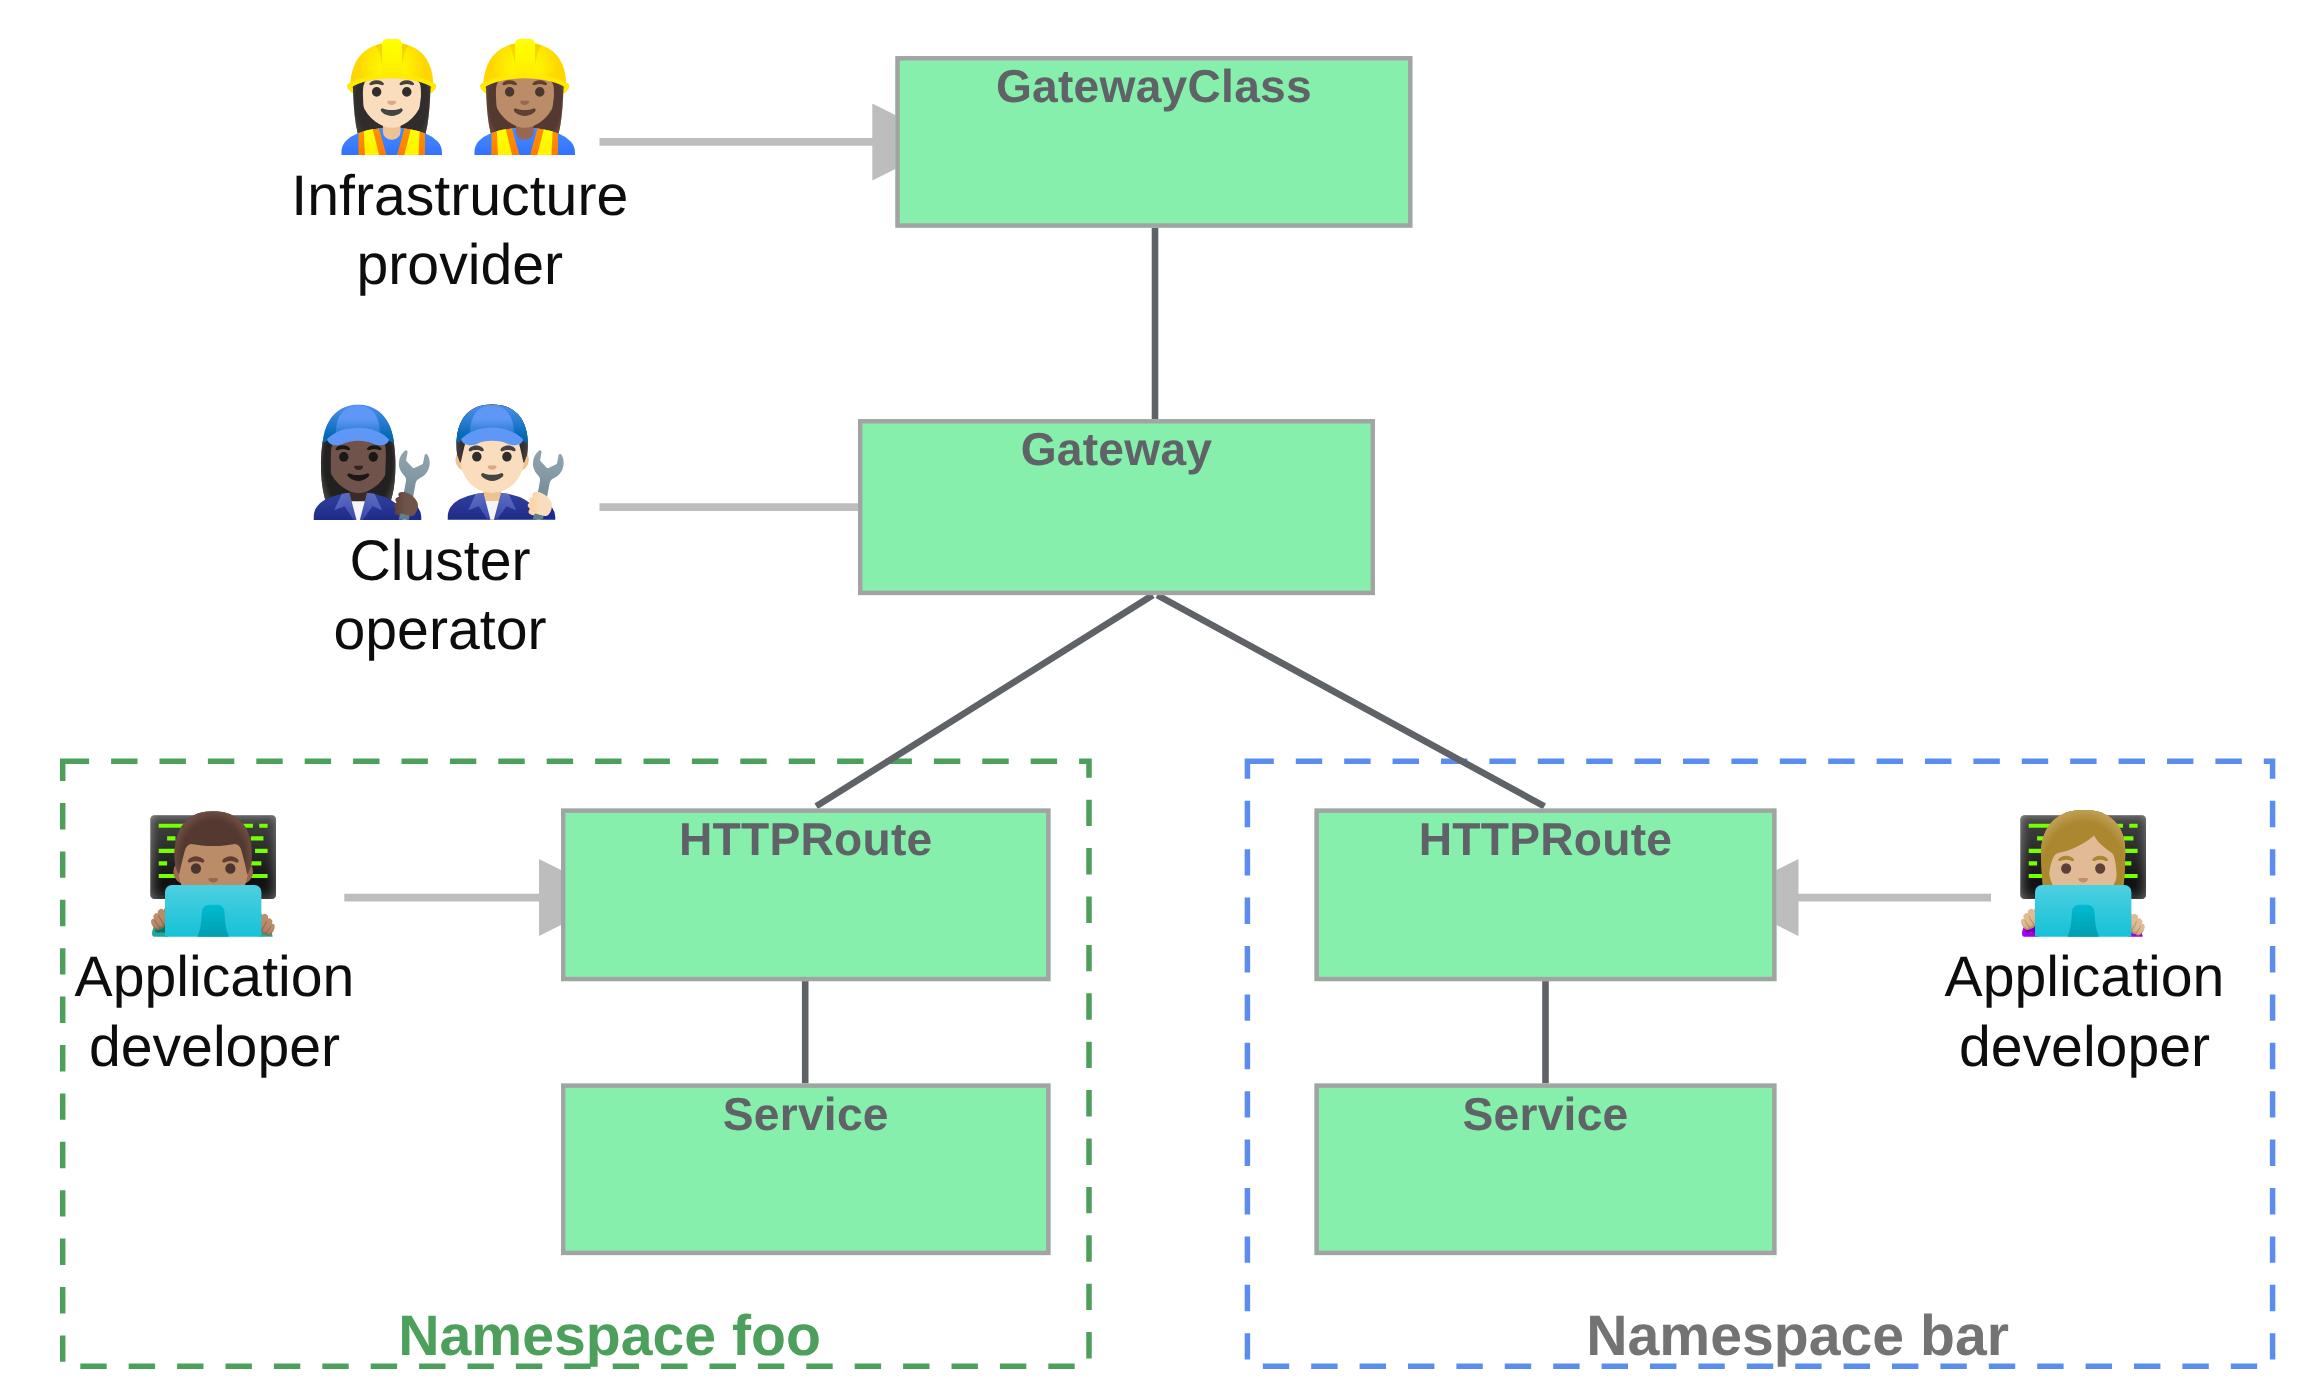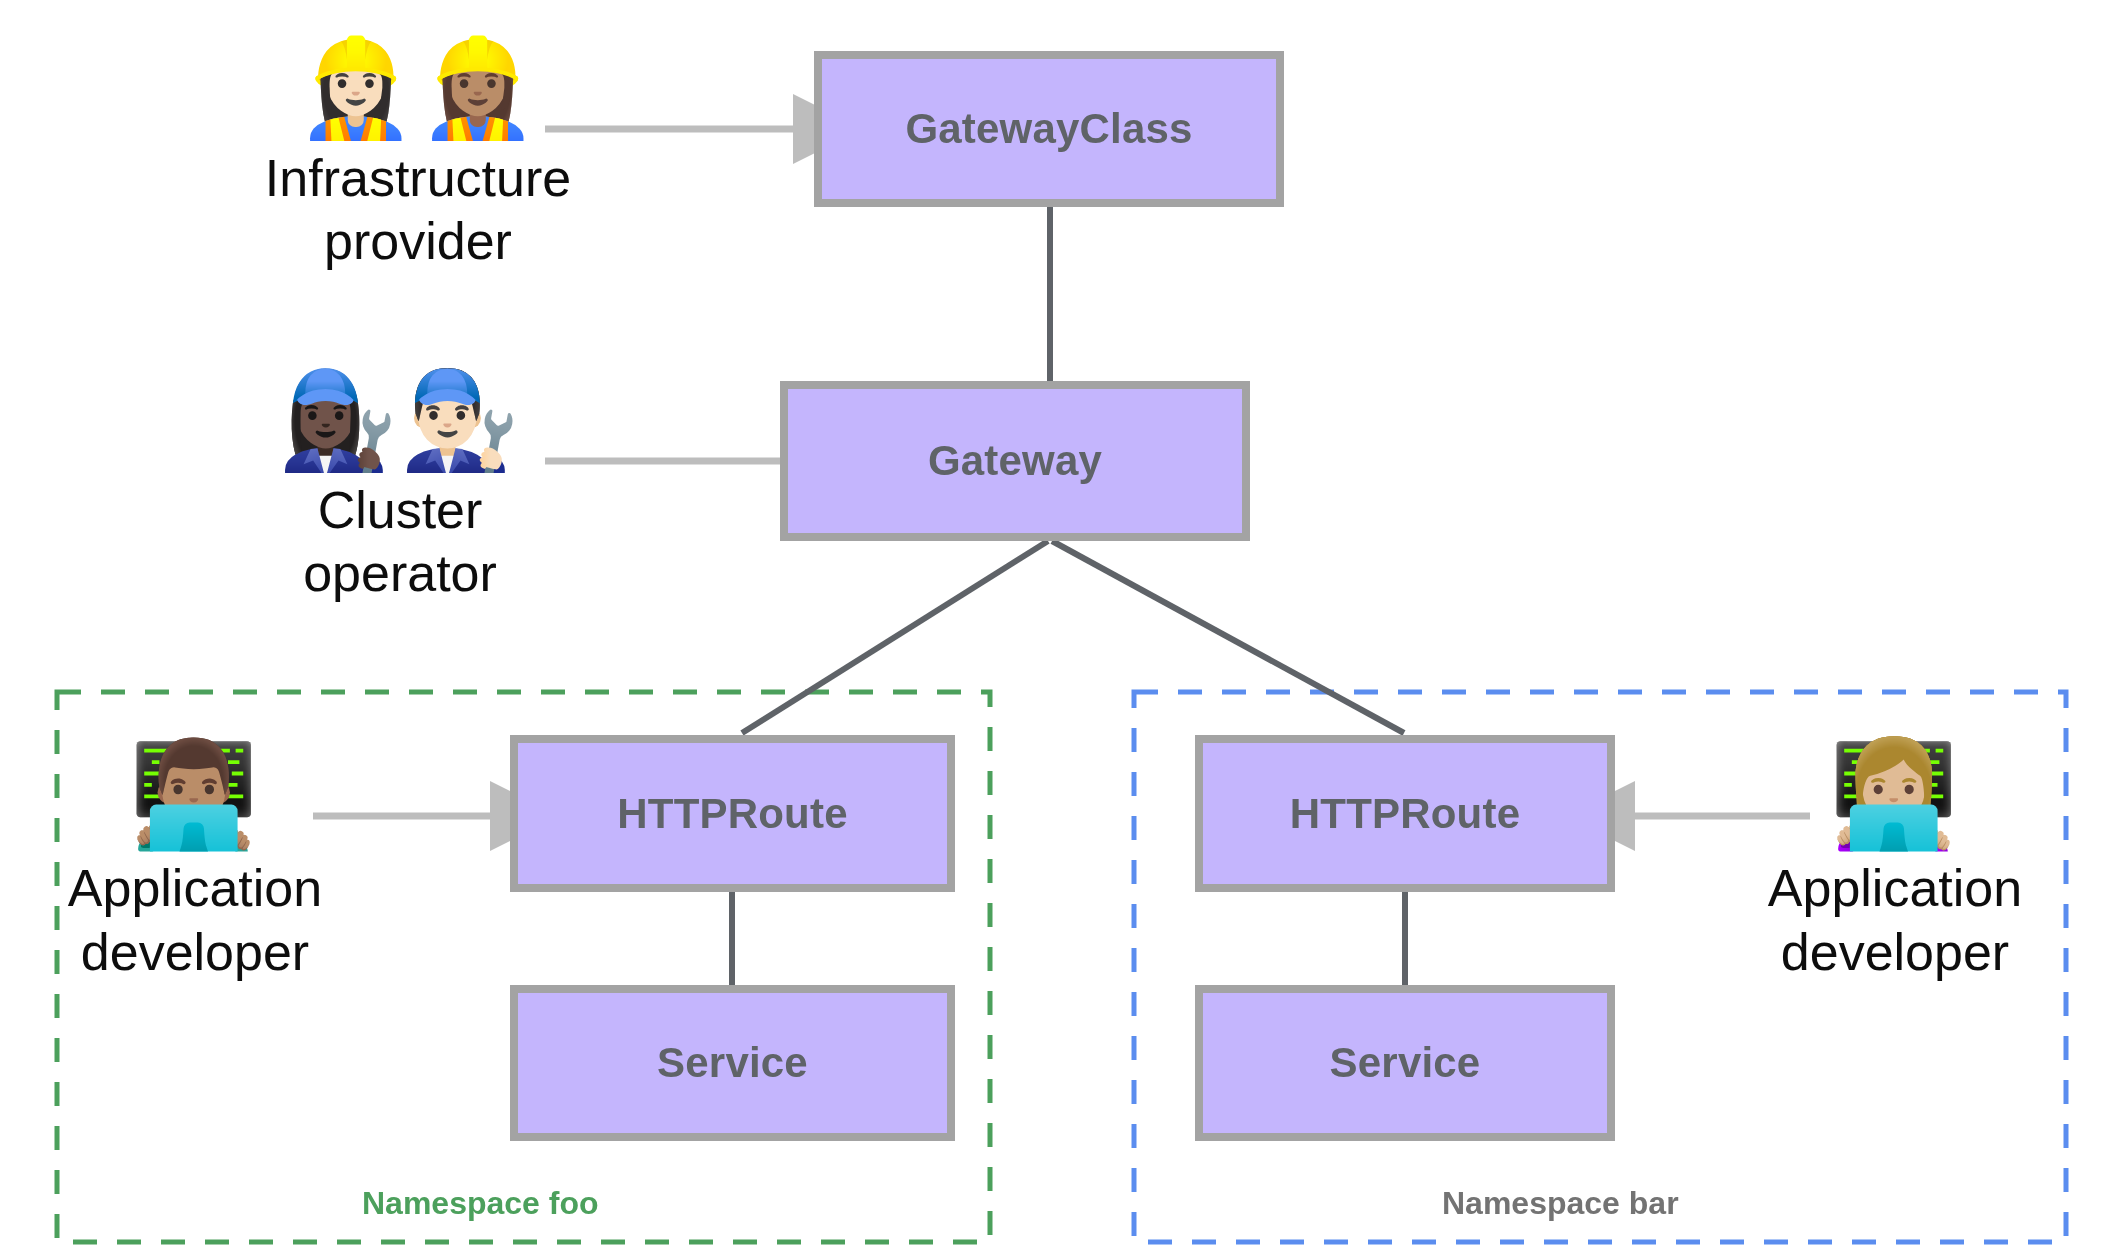--- a/index.html
+++ b/index.html
@@ -22,24 +22,23 @@
     position: absolute;
     left: 0;
     top: 0;
     width: 2112px;
     height: 1258px;
   }
   
   .res-box {
     position: absolute;
     box-sizing: border-box;
-    border: 8px solid #a3a3a3;
-    background: #c4b5fd;
+    border: 4px solid #a3a3a3;
+    background: #86efac;
     display: flex;
-    align-items: center;
     justify-content: center;
   }
   .res-label {
     font-family: "Liberation Sans", sans-serif;
     font-weight: bold;
     color: #5F6368;
     font-size: 42px;
     letter-spacing: 0.2px;
     white-space: nowrap;
   }
@@ -79,21 +78,21 @@
   #persona-infra { left: 258px; top: 38px; }
   #persona-cluster { left: 240px; top: 370px; }
   #persona-dev-foo { left: 60px;  top: 740px; width: 270px; }
   #persona-dev-bar { left: 1760px; top: 740px; width: 270px; }
 
   
   .ns-label {
     position: absolute;
     font-family: "Liberation Sans", sans-serif;
     font-weight: bold;
-    font-size: 32px;
+    font-size: 52px;
     white-space: nowrap;
   }
   #ns-label-foo { left: 362px;  top: 1185px; color: #4CA05C; }
   #ns-label-bar { left: 1442px; top: 1185px; color: #737373; }
 </style>
 </head>
 <body>
 
 <div id="canvas">
 

